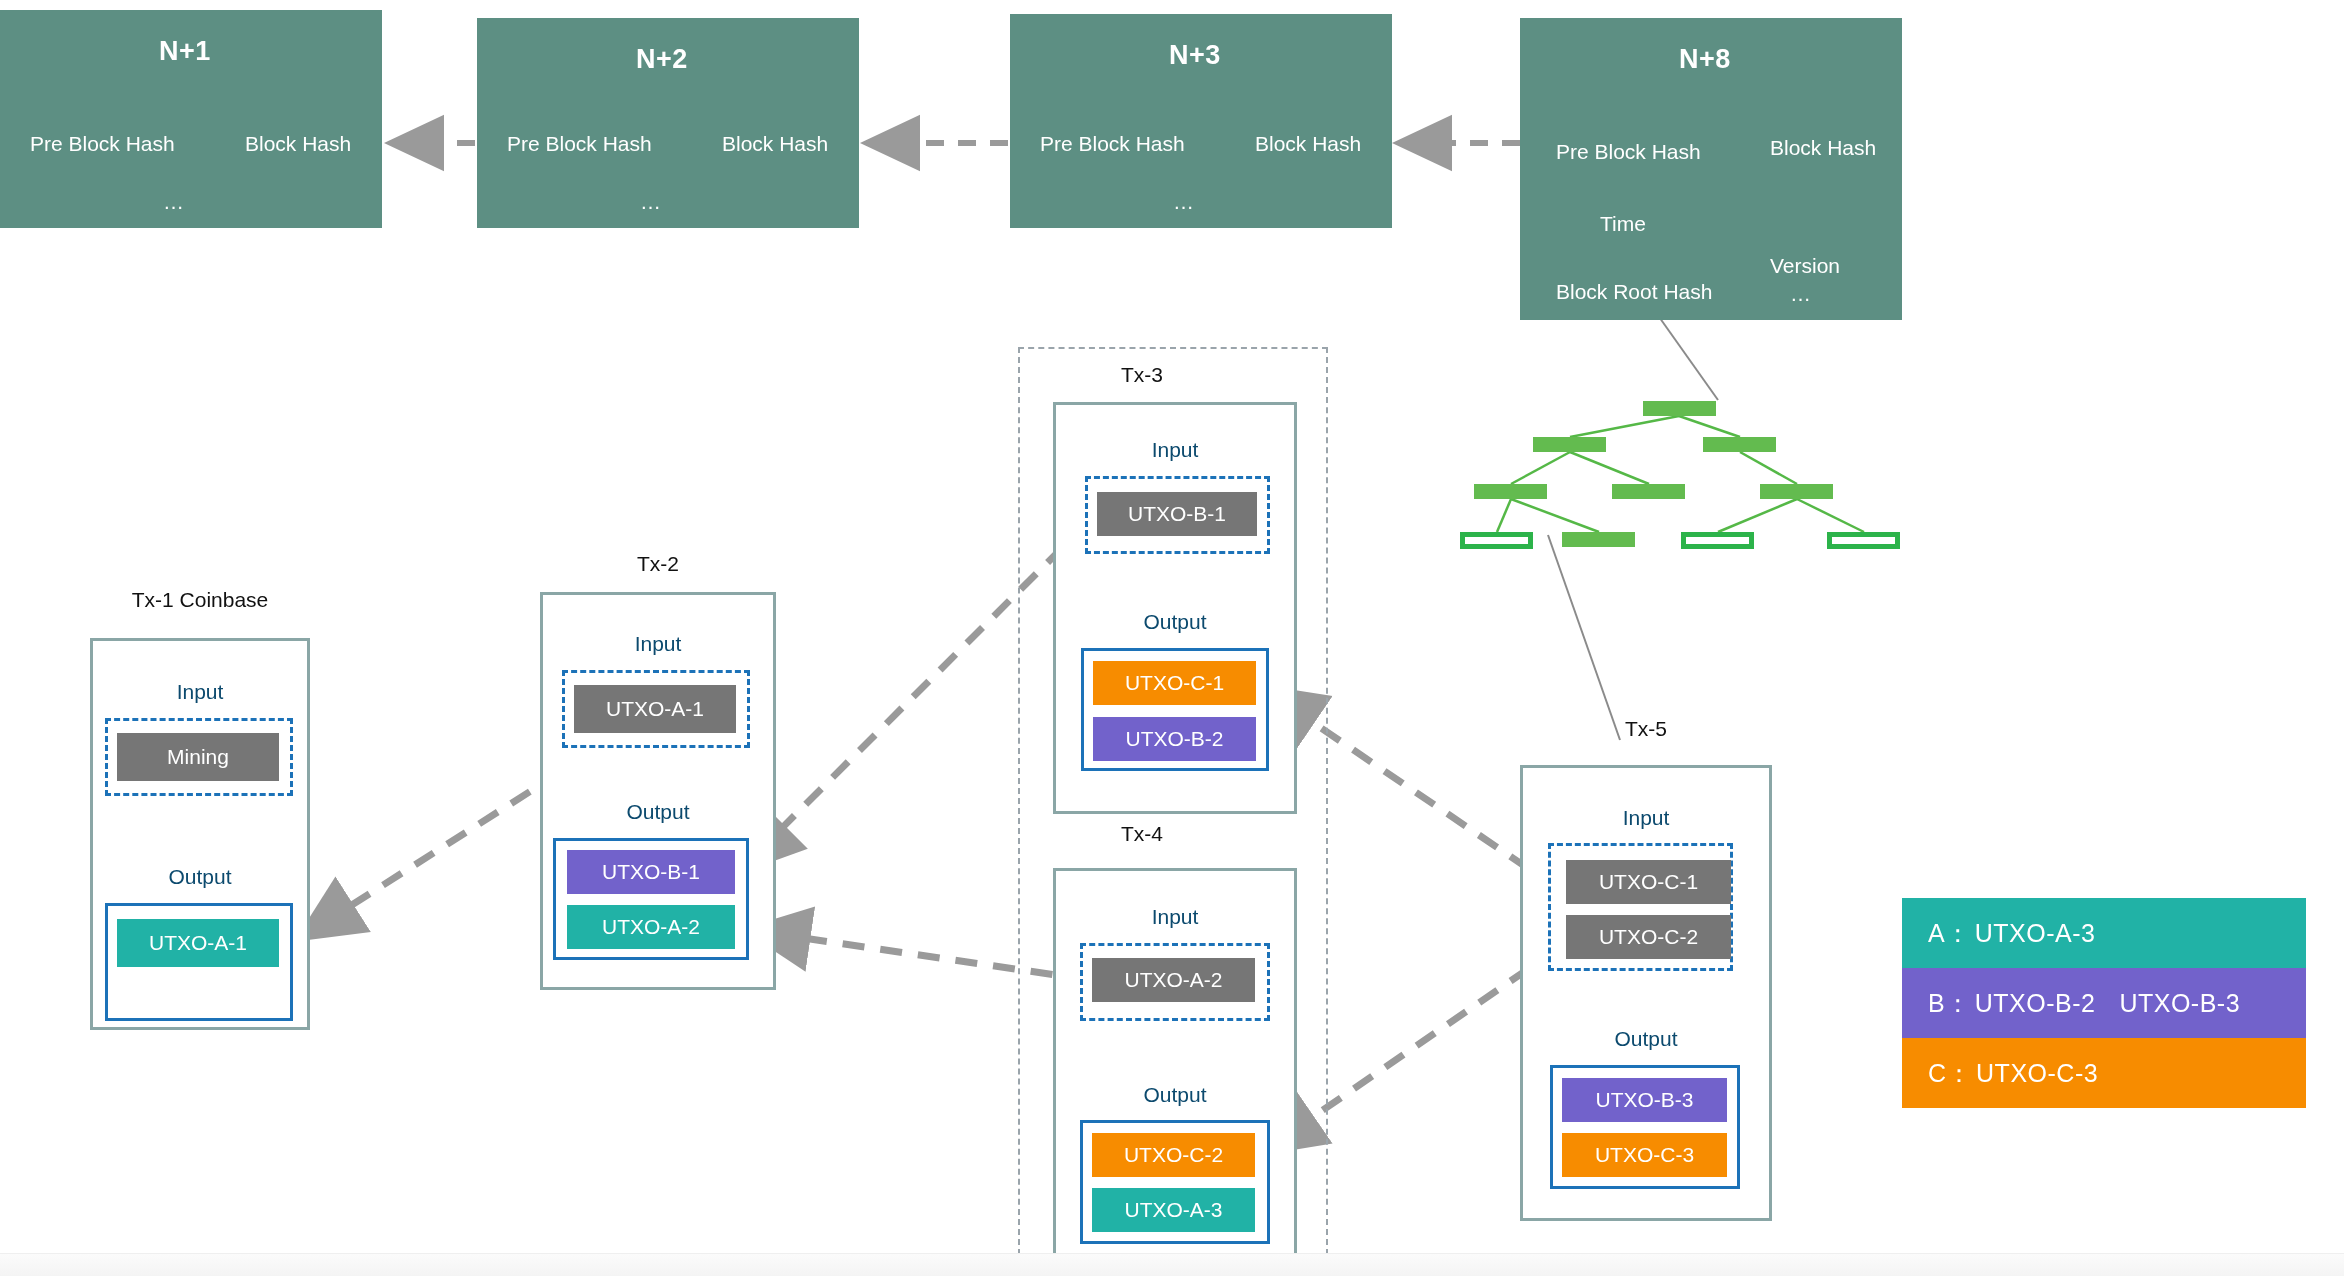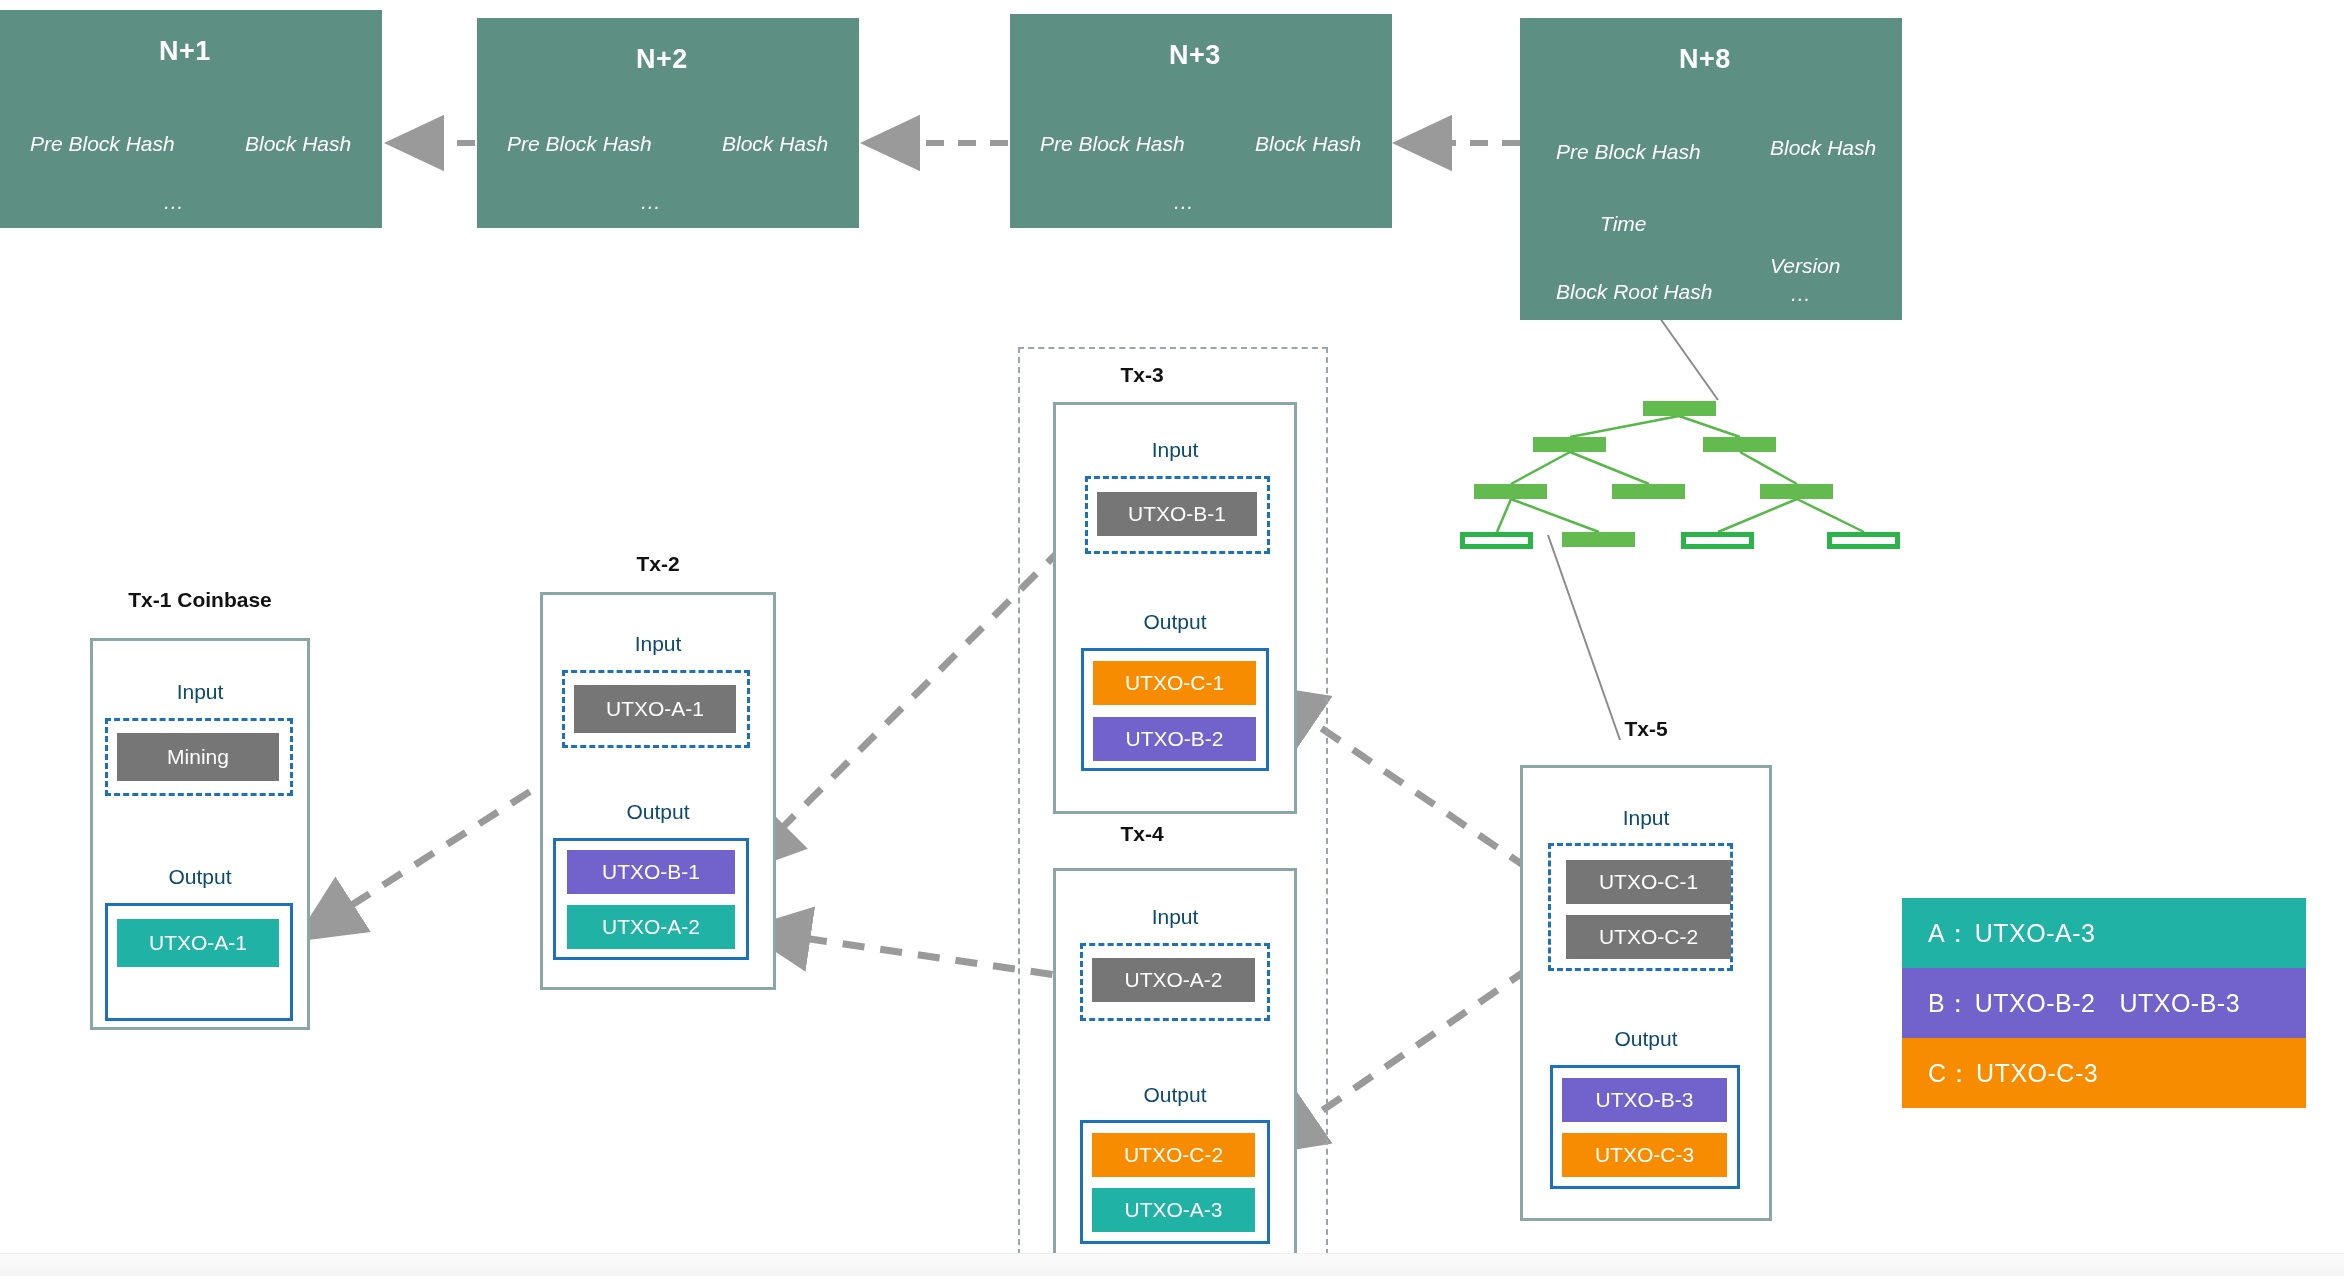--- a/index.html
+++ b/index.html
@@ -5,24 +5,24 @@
   html,body{margin:0;padding:0;background:#ffffff;}
   body{width:2344px;height:1276px;position:relative;overflow:hidden;
        font-family:"Liberation Sans","DejaVu Sans",sans-serif;}
 
   #canvas{position:absolute;inset:0;width:2344px;height:1276px;}
 
   
   .block{position:absolute;background:#5d8f83;color:#ffffff;box-sizing:border-box;}
   .block .blk-title{position:absolute;top:26px;left:0;right:12px;text-align:center;
        font-size:27px;font-weight:bold;letter-spacing:.5px;}
-  .block .fld{position:absolute;font-size:21px;white-space:nowrap;font-style:italic;}
+  .block .fld{position:absolute;font-size:21px;white-space:nowrap;}
 
   
-  .tx-title{position:absolute;font-size:21px;font-weight:bold;color:#111;
+  .tx-title{position:absolute;font-size:21px;font-weight:normal;color:#111;
       text-align:center;white-space:nowrap;}
   .tx-box{position:absolute;border:3px solid #8aa6a6;background:#ffffff;box-sizing:border-box;}
   .io-label{position:absolute;font-size:21px;color:#0c4a6e;text-align:center;white-space:nowrap;}
   .in-group{position:absolute;border:3px dashed #1c72b8;box-sizing:border-box;background:transparent;}
   .out-group{position:absolute;border:3px solid #1c72b8;box-sizing:border-box;background:transparent;}
   .utxo{position:absolute;box-sizing:border-box;display:flex;align-items:center;
         justify-content:center;color:#ffffff;font-size:21px;white-space:nowrap;}
   .u-gray{background:#767676;}
   .u-teal{background:#21b2a6;}
   .u-purple{background:#7262cb;}

